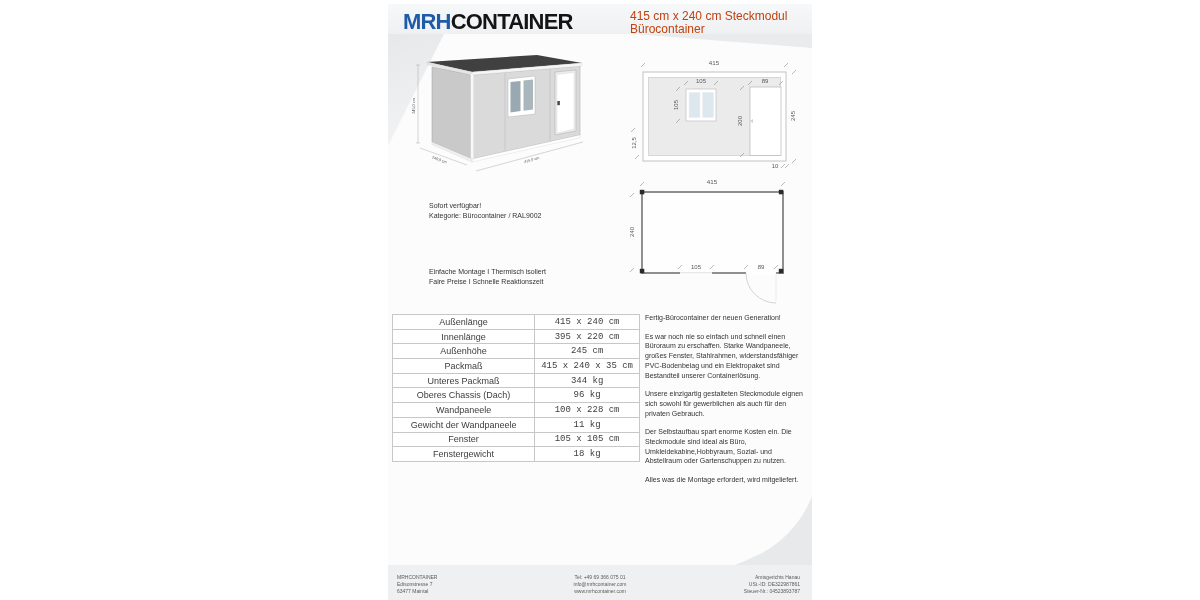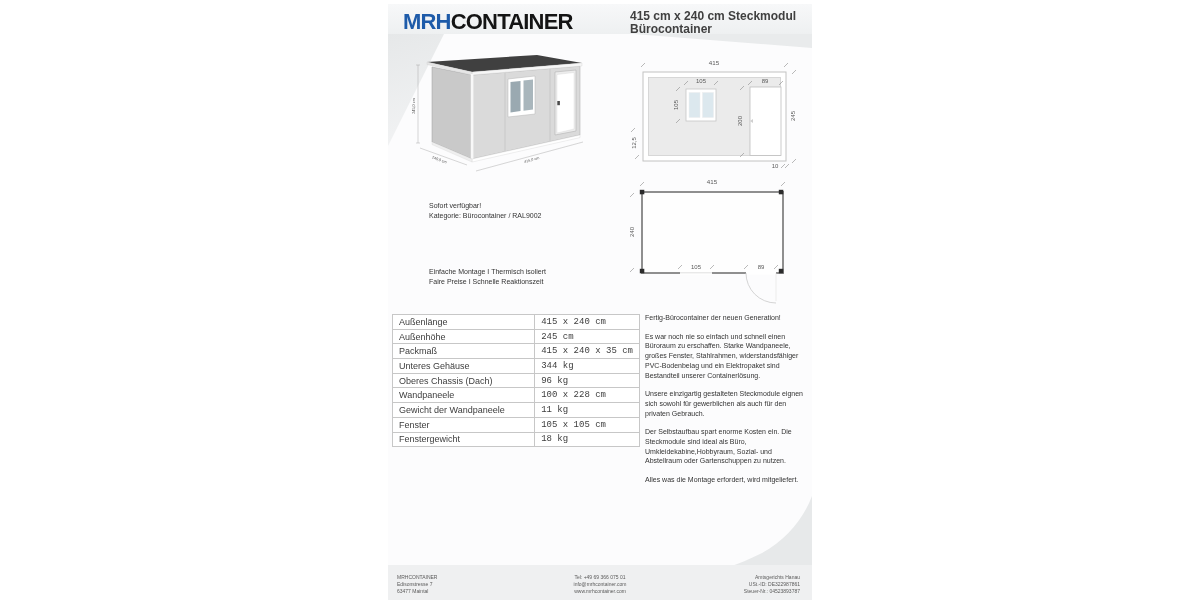--- a/index.html
+++ b/index.html
@@ -15,37 +15,37 @@
      background:linear-gradient(160deg,#e6e8e9,#f3f4f5);clip-path:polygon(0 0,100% 0,0 100%);}
   .swoosh{position:absolute;left:340px;top:492px;width:84px;height:72px;}
   .band-footer{position:absolute;left:0;top:561px;width:424px;height:39px;background:#eff0f1;}
 
   
   .logo{position:absolute;left:15px;top:5px;font-size:22px;font-weight:700;
         letter-spacing:-0.8px;white-space:nowrap;}
   .logo .p1{color:#1e5ba9;}
   .logo .p2{color:#141414;}
   .doc-title{position:absolute;left:242px;top:6px;width:178px;font-size:12px;
-        font-weight:700;color:#404040;line-height:13px;}
+        font-weight:400;color:#c2410c;line-height:13px;}
 
   
   .fig3d{position:absolute;left:22px;top:45px;width:192px;height:140px;}
   .elev{position:absolute;left:240px;top:48px;width:176px;height:118px;}
   .plan{position:absolute;left:240px;top:166px;width:176px;height:135px;}
   svg text{font-family:"Liberation Sans",sans-serif;fill:#5a5a5a;}
 
   
   .avail{position:absolute;left:41px;top:197px;font-size:7px;line-height:9.5px;color:#333;}
   .features{position:absolute;left:41px;top:263px;font-size:7px;line-height:9.5px;color:#333;}
 
   
   .spec{position:absolute;left:4px;top:310px;width:248px;border-collapse:collapse;
         font-size:9px;color:#3d3d3d;background:#fff;}
   .spec td{border:1px solid #c7c7c7;padding:1.5px 6px;height:10.7px;white-space:nowrap;
-        overflow:hidden;}
+        overflow:hidden;text-align:center;}
   .spec td.lbl{width:146px;}
   .spec td.val{width:88px;font-family:Liberation Mono, monospace;}
 
   
   .desc{position:absolute;left:257px;top:309px;width:163px;font-size:7px;
         line-height:9.7px;color:#333;}
   .desc p{margin:0 0 9px 0;}
 
   
   .footer{position:absolute;left:0;top:570px;width:424px;font-size:5px;
@@ -204,29 +204,33 @@
     <div>Faire Preise I Schnelle Reaktionszeit</div>
   </div>
 
   <table class="spec">
     <tbody>
       <tr>
           <td class="lbl">Außenlänge</td>
           <td class="val">415 x 240 cm</td>
         </tr>
       <tr>
+          <td class="lbl">Innenlänge</td>
+          <td class="val">395 x 220 cm</td>
+        </tr>
+      <tr>
           <td class="lbl">Außenhöhe</td>
           <td class="val">245 cm</td>
         </tr>
       <tr>
           <td class="lbl">Packmaß</td>
           <td class="val">415 x 240 x 35 cm</td>
         </tr>
       <tr>
-          <td class="lbl">Unteres Gehäuse</td>
+          <td class="lbl">Unteres Packmaß</td>
           <td class="val">344 kg</td>
         </tr>
       <tr>
           <td class="lbl">Oberes Chassis (Dach)</td>
           <td class="val">96 kg</td>
         </tr>
       <tr>
           <td class="lbl">Wandpaneele</td>
           <td class="val">100 x 228 cm</td>
         </tr>

